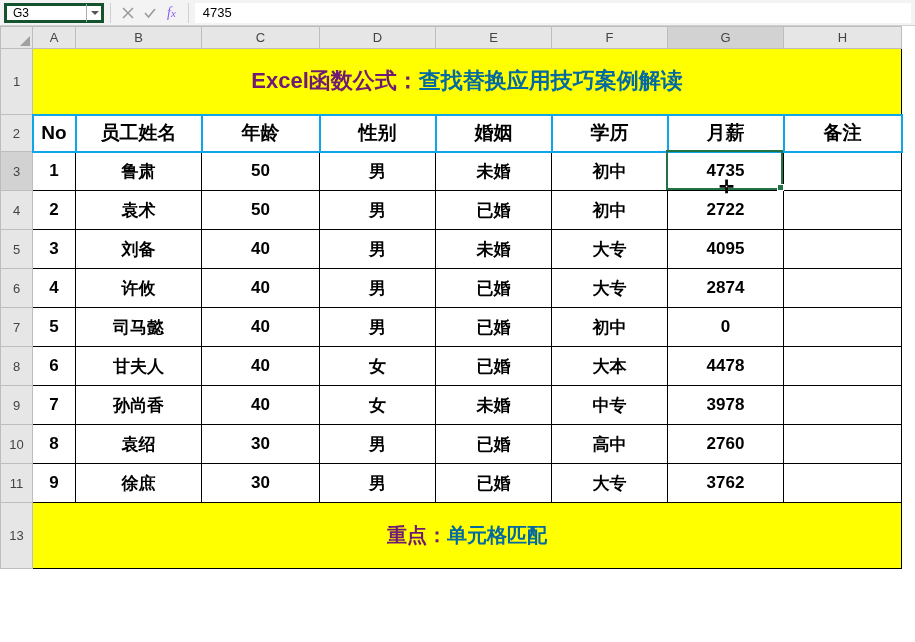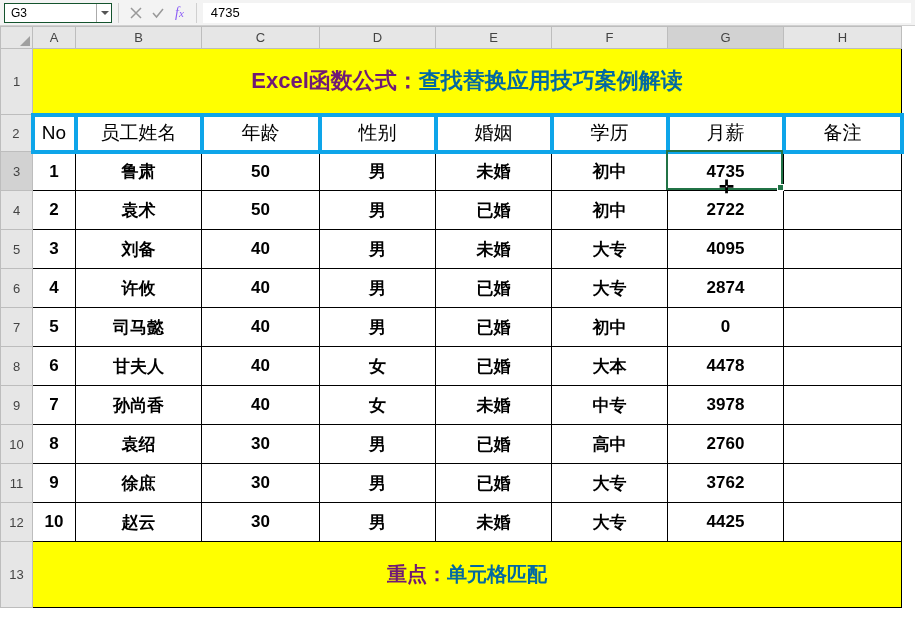--- a/index.html
+++ b/index.html
@@ -14,23 +14,23 @@
 }
 .formula-bar {
   height: 26px;
   display: flex;
   align-items: center;
   border-bottom: 1px solid #d0d0d0;
   background: #f3f3f3;
   padding: 0 4px;
 }
 .name-box {
-  width: 108px;
+  width: 100px;
   height: 20px;
-  border: 1px solid #14532d;
+  border: 3px solid #14532d;
   background: #fff;
   display: flex;
   align-items: center;
   padding: 0 6px;
 }
 .name-box span.val { flex: 1; font-size: 12px; }
 .dropdown-btn {
   width: 14px;
   height: 18px;
   display: flex;
@@ -128,23 +128,23 @@
 .footer-row {
   background: #ffff00;
   border: 1px solid #000;
   font-size: 20px;
   font-weight: bold;
   text-align: center;
   vertical-align: middle;
 }
 .hdr-cell {
   background: #fff;
-  border: 4px solid #0ea5e9;
+  border: 2px solid #0ea5e9;
   font-size: 19px;
-  font-weight: normal;
+  font-weight: bold;
   text-align: center;
 }
 .active-cell {
   position: absolute;
   border: 2px solid #217346;
   pointer-events: none;
 }
 .active-cell::after {
   content: "";
   position: absolute;
@@ -322,31 +322,20 @@
           <th class="row-hdr">11</th>
           <td class="cell bold">9</td>
           <td class="cell bold">徐庶</td>
           <td class="cell bold">30</td>
           <td class="cell bold">男</td>
           <td class="cell bold">已婚</td>
           <td class="cell bold">大专</td>
           <td class="cell bold">3762</td>
           <td class="cell bold"></td>
         </tr>
-        <tr style="height: 39px;">
-          <th class="row-hdr">12</th>
-          <td class="cell bold">10</td>
-          <td class="cell bold">赵云</td>
-          <td class="cell bold">30</td>
-          <td class="cell bold">男</td>
-          <td class="cell bold">未婚</td>
-          <td class="cell bold">大专</td>
-          <td class="cell bold">4425</td>
-          <td class="cell bold"></td>
-        </tr>
         <tr style="height: 66px;">
           <th class="row-hdr">13</th>
           <td class="footer-row" colspan="8"><span class="title-black">重点：</span><span class="title-red">单元格匹配</span></td>
         </tr>
       </tbody>
   </table>
   <div class="active-cell" id="active-outline" style="left: 666px; top: 124px; width: 117px; height: 40px;"></div>
   <div class="cursor-plus" id="cursor" style="left: 719px; top: 150px;">✛</div>
 </div>
 

